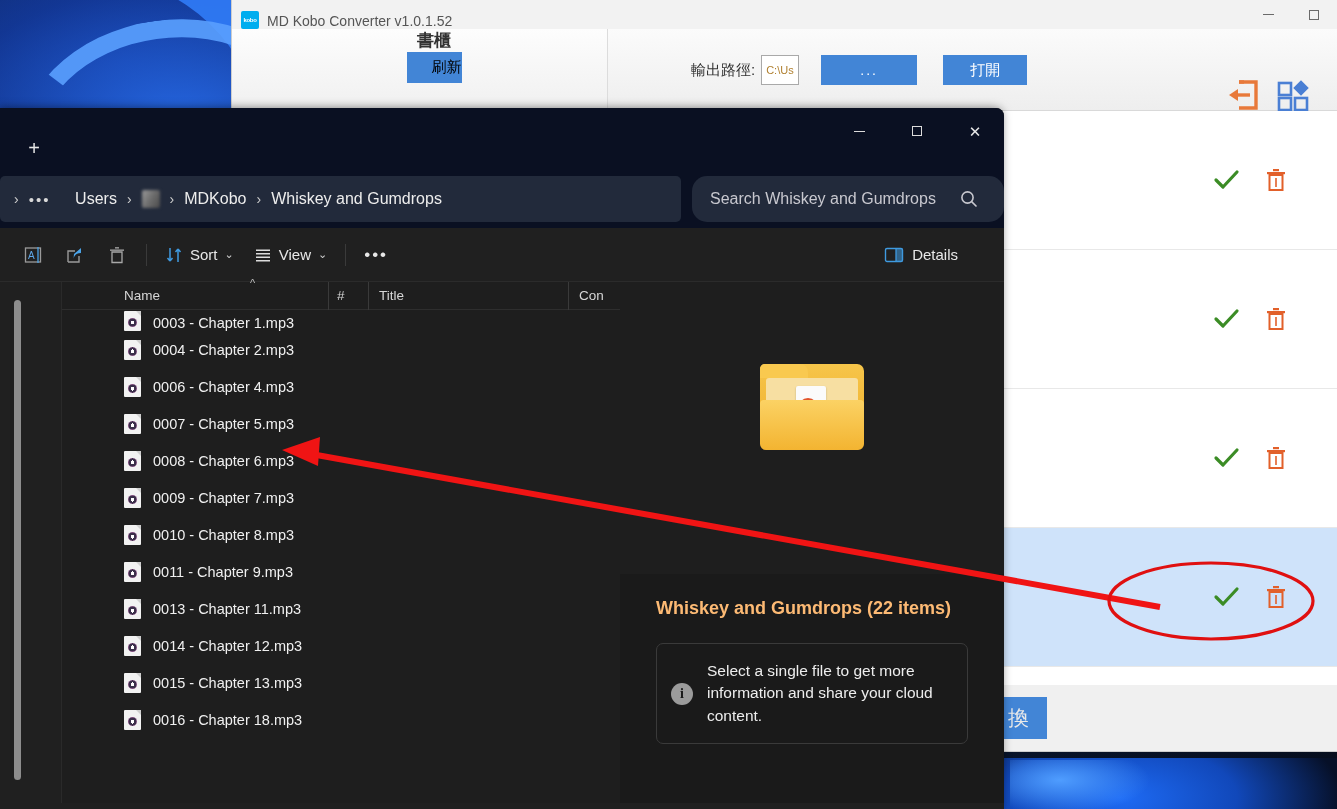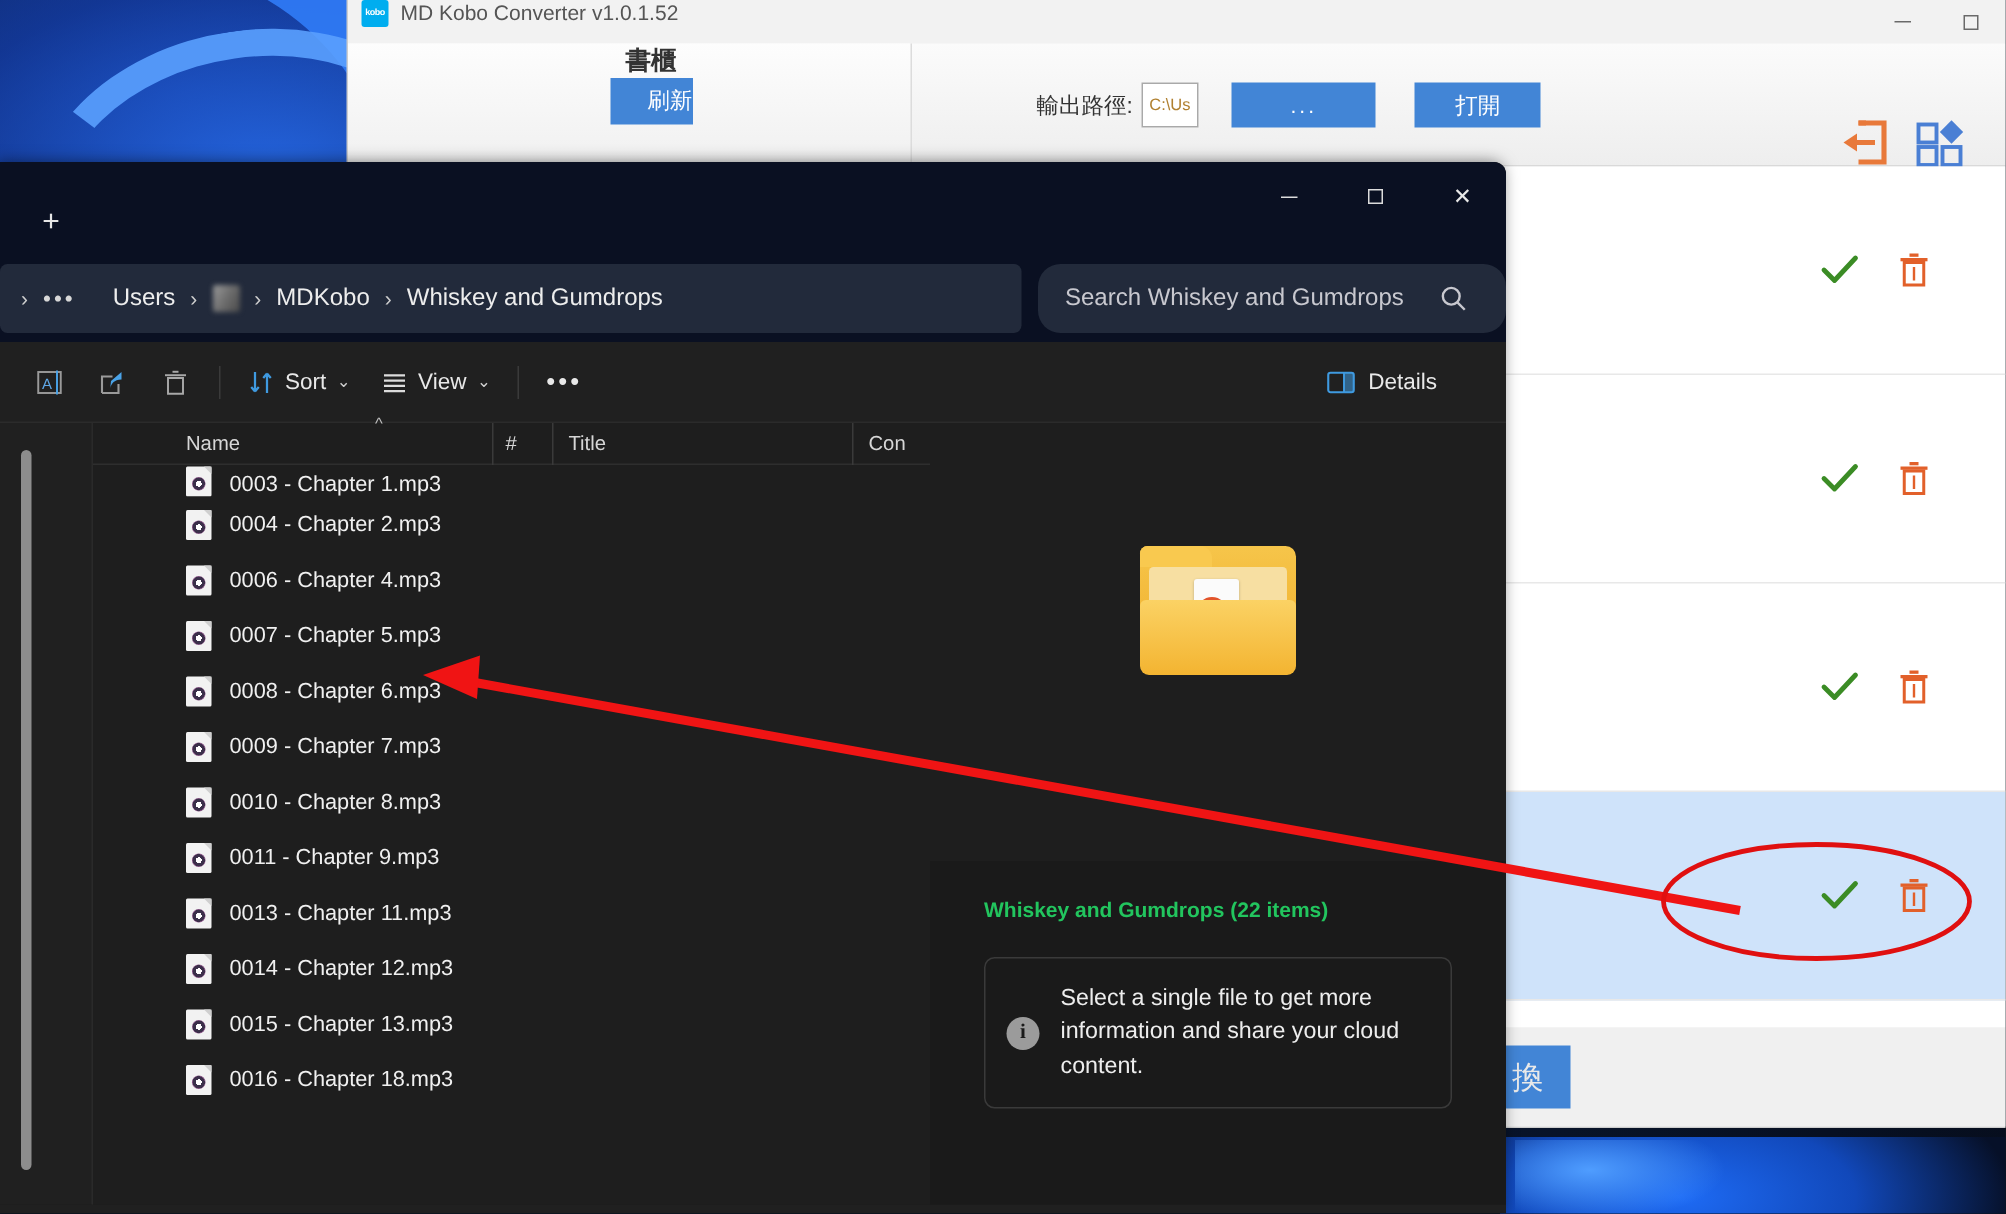--- a/index.html
+++ b/index.html
@@ -48,21 +48,21 @@
   }
 
   
   .kobo-win {
     position: absolute; left: 232px; top: 0; width: 1105px; height: 751px;
     background: #f0f0f0;
     box-shadow: 0 0 0 1px #cdcdcd;
   }
   .kobo-title {
     position:absolute; left:0; top:0; width:1105px; height:29px;
-    background: #f2f2f2; display:flex; align-items:flex-start;
+    background: #f2f2f2; display:flex; align-items:flex-end;
   }
   .kobo-logo {
     width: 18px; height: 18px; margin-left: 9px; margin-right: 8px;
     background: #00adef; border-radius: 2px;
     display:flex; align-items:center; justify-content:center;
     font-size: 6px; color:#fff; font-weight:bold; letter-spacing:-0.3px;
   }
   .kobo-title-text { font-size: 14px; color: #555; }
   .kobo-winbtns { position:absolute; right:0; top:0; height:29px; display:flex; }
   .kobo-winbtn { width: 46px; height:29px; display:flex; align-items:center; justify-content:center; color:#6a6a6a; }
@@ -75,21 +75,21 @@
     border-bottom: 1px solid #d9d9d9;
   }
   .kobo-panel-left {
     position:absolute; left:0; top:0; width:376px; height:82px;
     background: linear-gradient(#fdfdfd, #f0f0f0);
     border-right: 1px solid #dcdcdc;
     display:flex; align-items:center;flex-direction:column;
   }
   .kobo-shelf-label { margin-left: 29px; font-size:17px; color:#333; font-weight:bold; }
   .kobo-refresh-btn {
-    margin-left: 30px; width: 55px; height: 31px; background:#4285d6; color:#ffffff;
+    margin-left: 30px; width: 55px; height: 31px; background:#4285d6; color:#000000;
     display:flex; align-items:center; justify-content:center; font-size:15px;
     border: none;
     padding-left: 24px;
   }
   .kobo-panel-right {
     position:absolute; left:377px; top:0; right:0; height:82px;
     display:flex; align-items:center;
   }
   .kobo-outpath-label { margin-left: 82px; font-size:15px; color:#333; }
   .kobo-path-input {
@@ -235,21 +235,21 @@
   .fx-folder-doc::after{
     content:""; position:absolute; left:2px; top:12px; width:20px; height:20px; border-radius:50%;
     background: radial-gradient(circle at 50% 50%, #fff 0 4px, #2b2b2b 4px 8px, #e2542a 8px 20px);
   }
   .fx-folder-front {
     position:absolute; left:0; top:36px; width:104px; height:50px; border-radius:4px 4px 6px 6px;
     background: linear-gradient(#fbd264, #f3b431);
   }
   .fx-preview-sep { height:42px; background:#1e1e1e; }
   .fx-detail-body { background:#1a1a1a; height:229px; padding: 0 36px; }
-  .fx-detail-title { padding-top:24px; font-size:14px; font-weight:bold; color:#22c55e; }
+  .fx-detail-title { padding-top:24px; font-size:18px; font-weight:bold; color:#fdba74; }
   .fx-infobox {
     margin-top:24px; border:1px solid #3a3a3a; border-radius:7px; padding:16px 16px 16px 14px;
     display:flex; gap:14px; align-items:center;
   }
   .fx-info-icon {
     width:22px; height:22px; border-radius:50%; background:#9b9b9b; color:#1a1a1a;
     display:flex; align-items:center; justify-content:center; font-size:14px; font-weight:bold;
     font-family:"Liberation Serif", serif; flex:0 0 auto;
   }
   .fx-info-text { color:#ededed; font-size:15.5px; line-height:1.45; }

